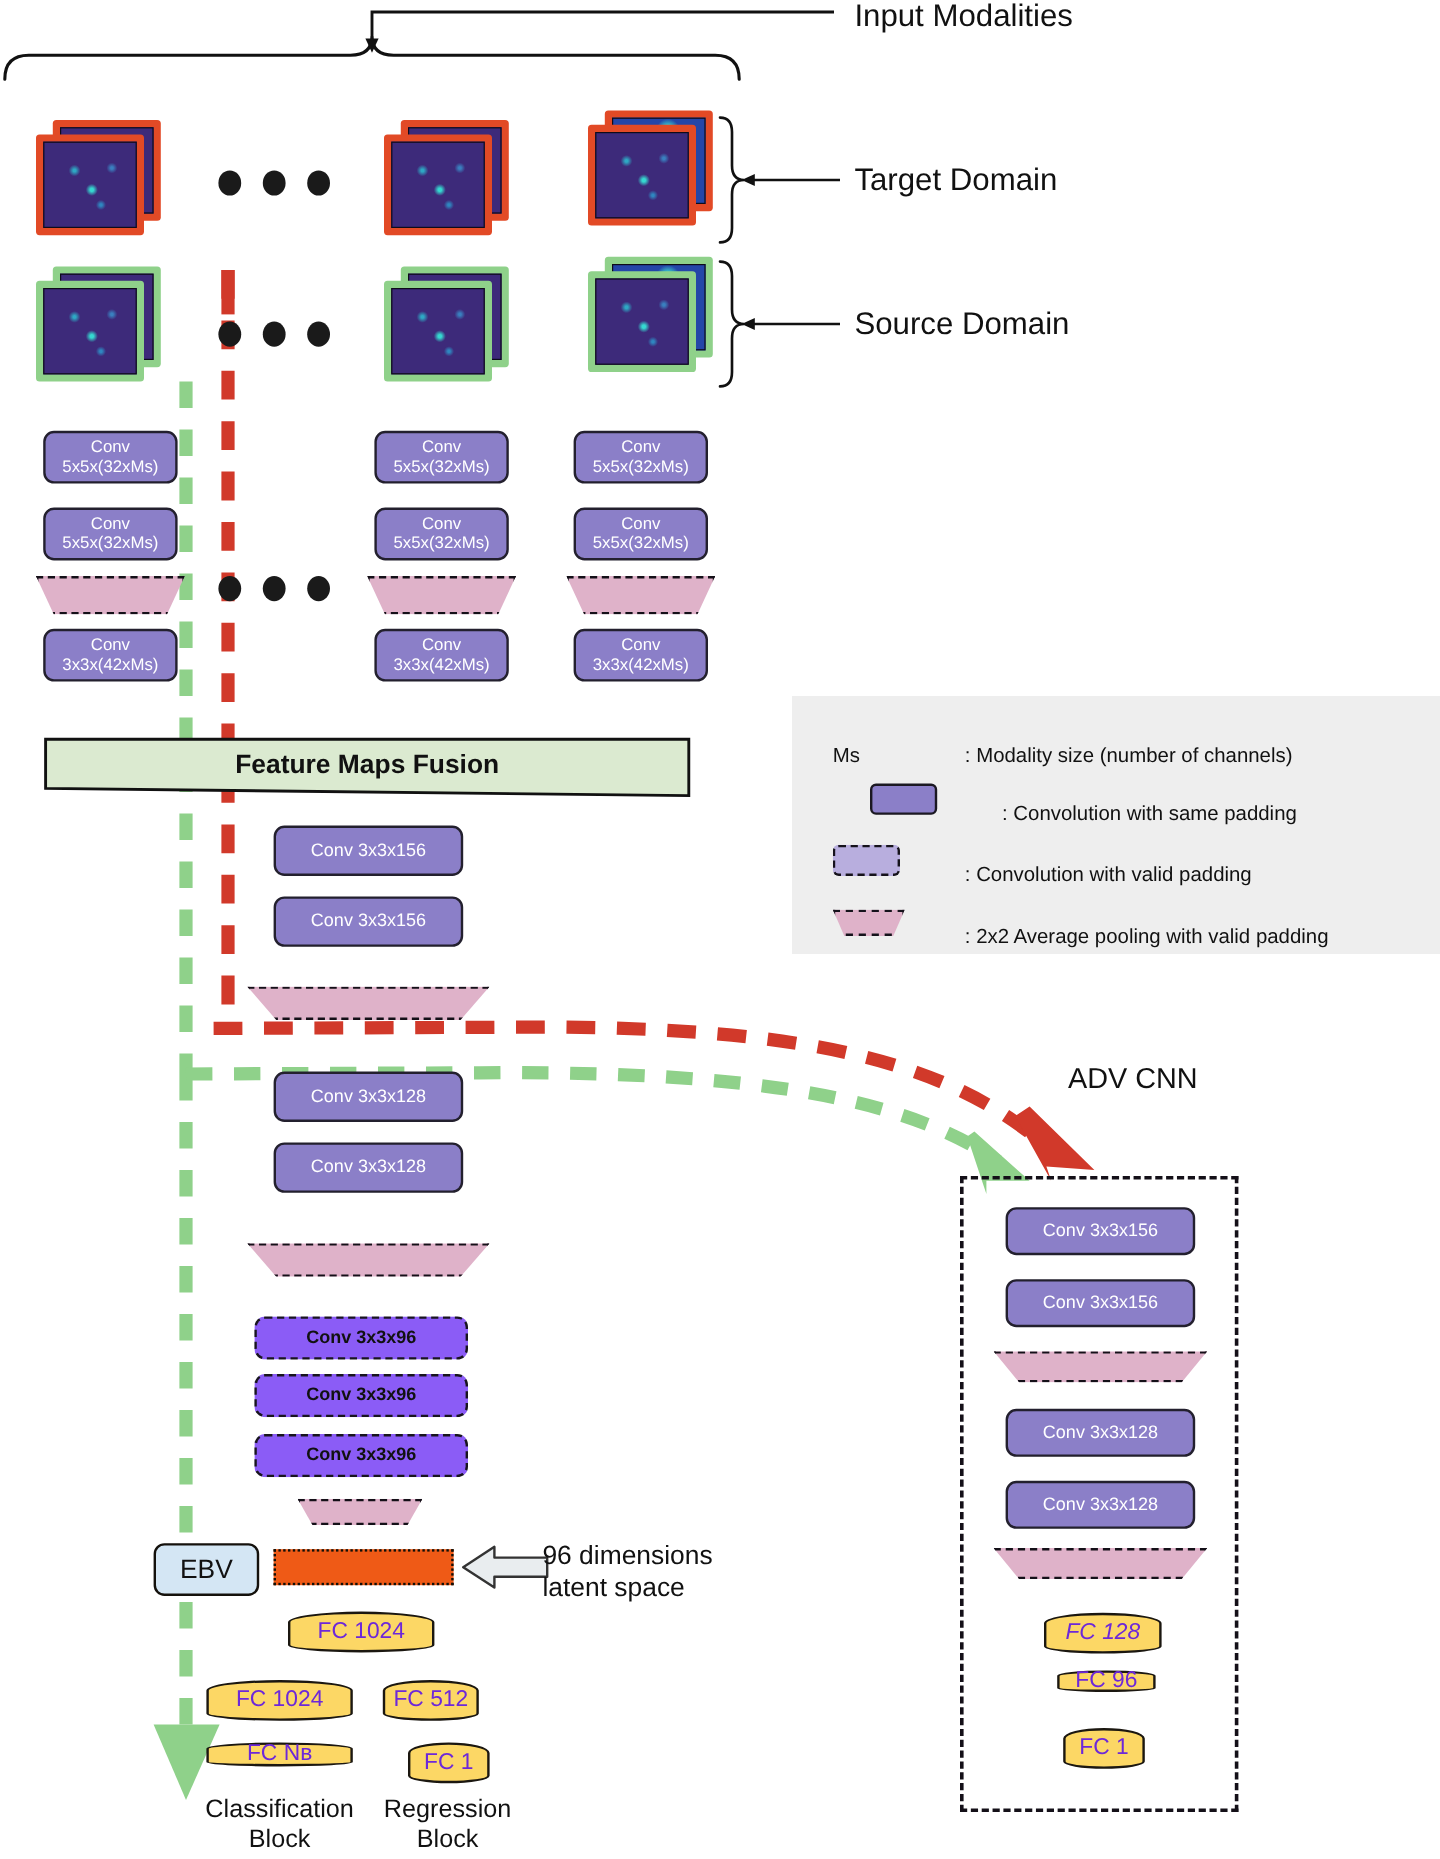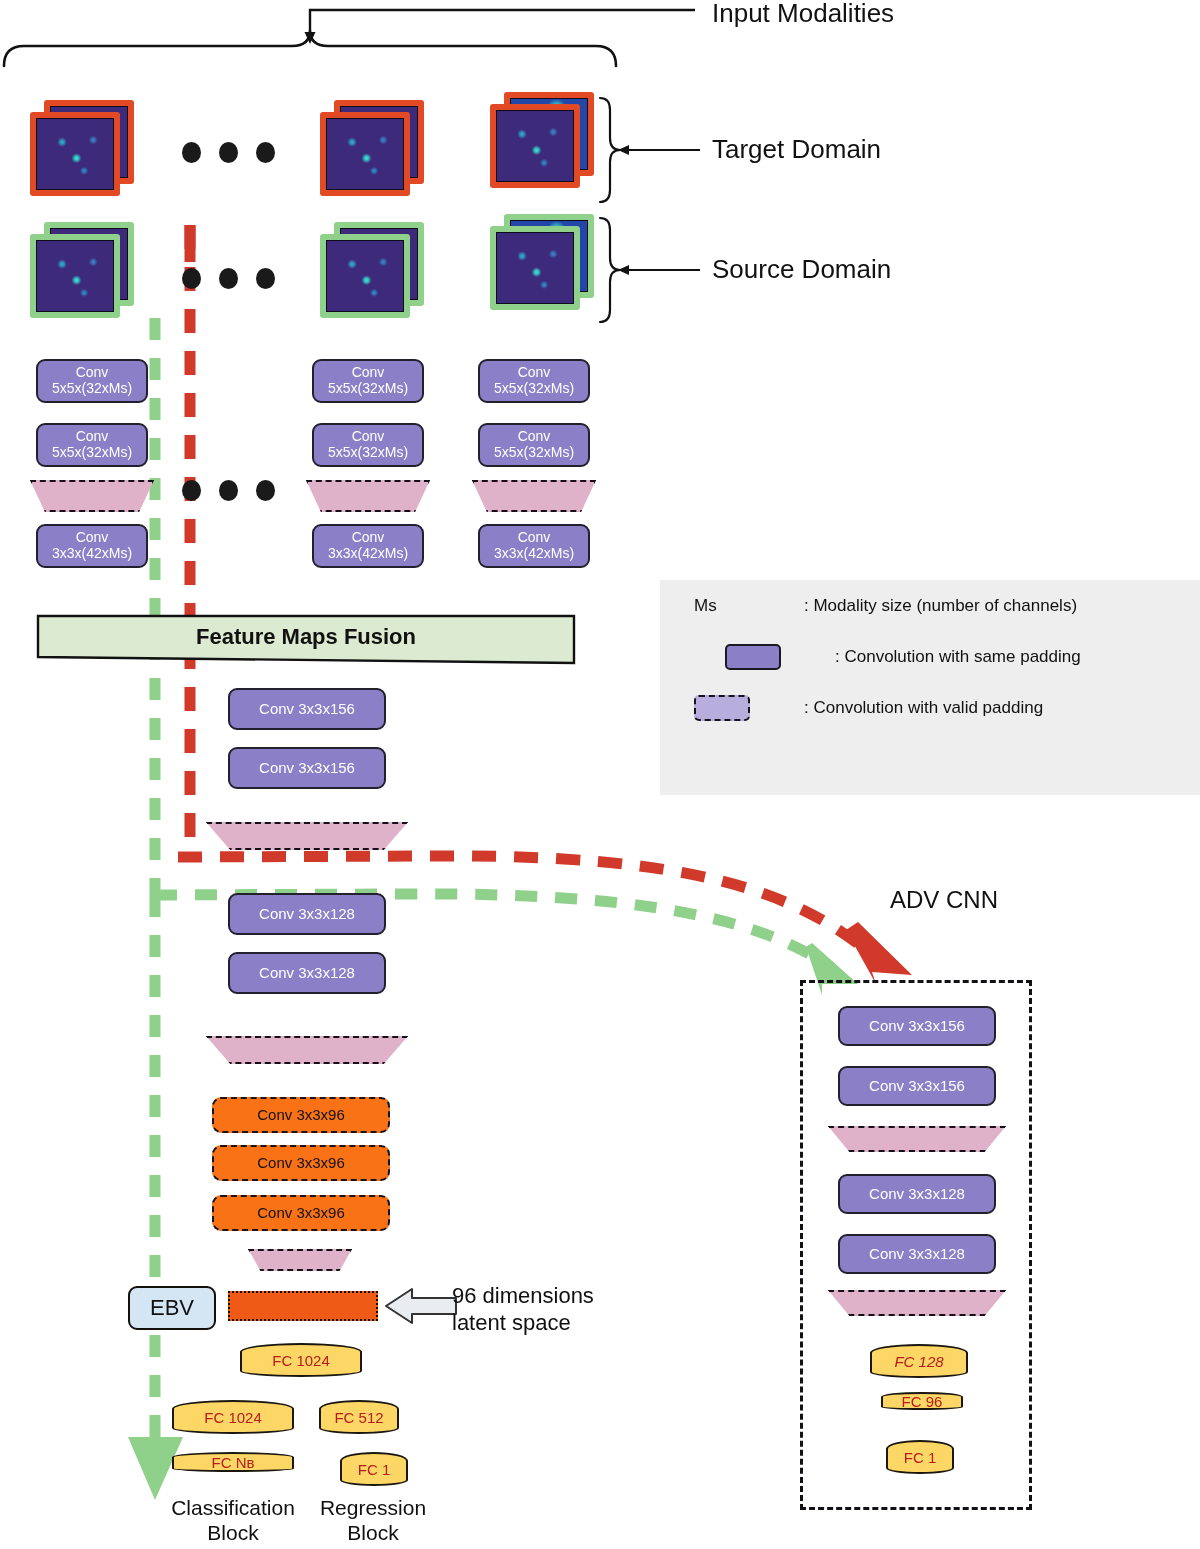--- a/index.html
+++ b/index.html
@@ -25,39 +25,39 @@
       radial-gradient(circle at 60% 14%, #3ee0d2 0 4%, rgba(62,224,210,0) 13%),
       radial-gradient(circle at 28% 58%, #2b7fd0 0 3%, rgba(43,127,208,0) 11%),
       #2446a8;}
 
   
   .convbox{position:absolute;background:#8b7fc8;border:2px solid #23202e;
       border-radius:9px;color:#fff;display:flex;align-items:center;
       justify-content:center;text-align:center;line-height:1.12;
       font-size:15px;box-sizing:border-box;}
   .convbox.two{font-size:14px;}
-  .convbox.valid{background:#f97316;border:2.5px dashed #18141f;color:#111;}
+  .convbox.valid{background:#8b5cf6;border:2.5px dashed #18141f;color:#111;font-weight:bold;}
   .pool{position:absolute;background:#dfb2c9;border:2.5px dashed #141018;
       box-sizing:border-box;
       clip-path:polygon(0% 0%,100% 0%,88% 100%,12% 100%);}
   .fc{position:absolute;background:#fcd765;border:2.5px solid #1b1710;
-      color:#b91c1c;display:flex;align-items:center;justify-content:center;
-      font-size:15px;box-sizing:border-box;
+      color:#6d28d9;display:flex;align-items:center;justify-content:center;
+      font-size:19px;box-sizing:border-box;
       border-radius:50% 50% 50% 50% / 26% 26% 18% 18%;}
   .lbl{position:absolute;font-size:17px;color:#111;}
 
   
   svg.overlay{position:absolute;left:0;top:0;width:1200px;height:1549px;
       pointer-events:none;}
 
   
   #legend{position:absolute;left:660px;top:580px;width:540px;height:215px;
       background:#eeeeee;}
   .lgrow{position:absolute;display:flex;align-items:center;}
-  .lgtxt{font-size:17px;color:#111;white-space:nowrap;}
+  .lgtxt{font-size:17px;color:#111;white-space:nowrap;margin-top:24px;}
   .sw-conv{width:56px;height:26px;background:#8b7fc8;border:2px solid #1b1822;
       border-radius:5px;box-sizing:border-box;}
   .sw-convv{width:56px;height:26px;background:#b8aede;border:2.5px dashed #15121b;
       border-radius:5px;box-sizing:border-box;}
   .sw-pool{width:60px;height:22px;background:#dfb2c9;border:2.5px dashed #15121b;
       box-sizing:border-box;clip-path:polygon(0% 0%,100% 0%,84% 100%,16% 100%);}
 
   
   #advbox{position:absolute;left:800px;top:980px;width:232px;height:530px;
       border:3px dashed #141018;box-sizing:border-box;}
@@ -262,20 +262,26 @@
     <div style="width:110px;">
         <div class="sw-conv"></div>
       </div>
     <div class="lgtxt">: Convolution with same padding</div>
   </div>
   <div class="lgrow" style="left:34px;top:115px;">
     <div style="width:110px;">
         <div class="sw-convv"></div>
       </div>
     <div class="lgtxt">: Convolution with valid padding</div>
+  </div>
+  <div class="lgrow" style="left:34px;top:167px;">
+    <div style="width:110px;">
+        <div class="sw-pool"></div>
+      </div>
+    <div class="lgtxt">: 2x2 Average pooling with valid padding</div>
   </div>
 </div>
 
 <div id="advbox"></div>
 <div class="convbox" style="left:838px;top:1006px;width:158px;height:40px;">Conv 3x3x156</div>
 <div class="convbox" style="left:838px;top:1066px;width:158px;height:40px;">Conv 3x3x156</div>
 <div class="pool" style="left:828px;top:1126px;width:178px;height:26px;"></div>
 <div class="convbox" style="left:838px;top:1174px;width:158px;height:40px;">Conv 3x3x128</div>
 <div class="convbox" style="left:838px;top:1234px;width:158px;height:40px;">Conv 3x3x128</div>
 <div class="pool" style="left:828px;top:1290px;width:178px;height:26px;"></div>

